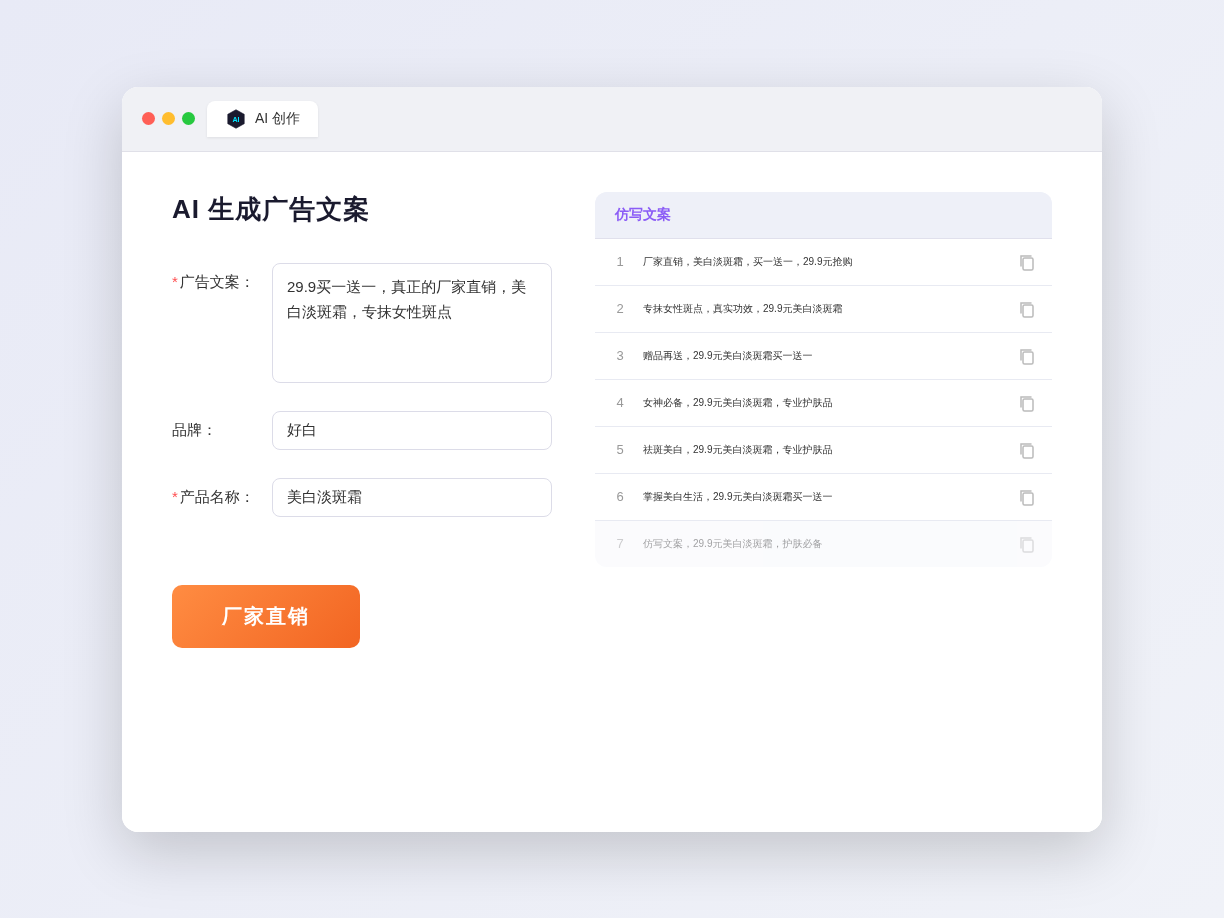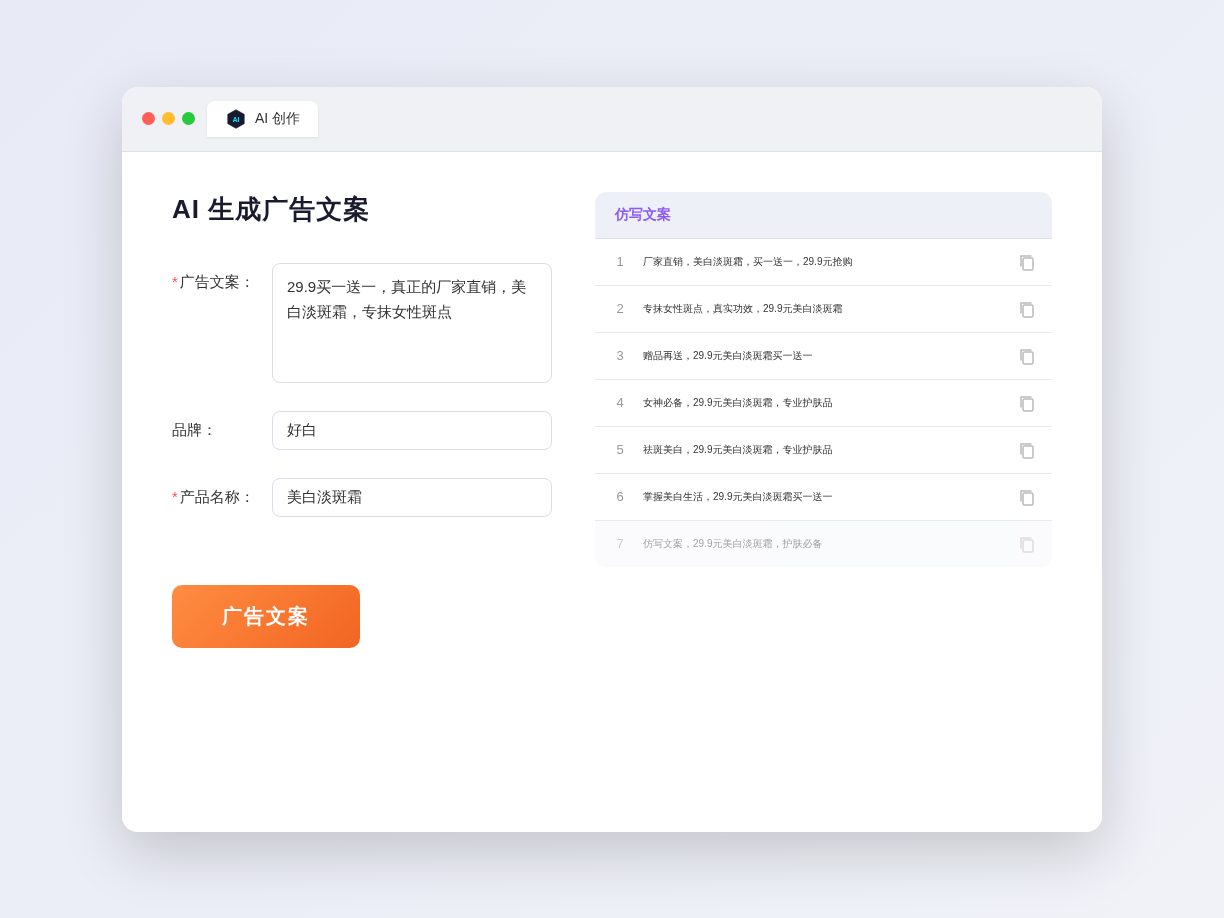--- a/index.html
+++ b/index.html
@@ -256,21 +256,21 @@
       </div>
 
       
       <div class="form-group">
         <label class="form-label">
           <span class="required-star">*</span>产品名称：
         </label>
         <input class="form-input" type="text" value="美白淡斑霜" style="">
       </div>
 
-      <button class="generate-btn">广告文案</button>
+      <button class="generate-btn">厂家直销</button>
     </div>
 
     <div class="right-panel">
 
       <div class="results-container">
         <div class="results-header">仿写文案</div>
 
         <div class="result-item">
           <span class="result-num">1</span>
           <span class="result-text">厂家直销，美白淡斑霜，买一送一，29.9元抢购</span>

